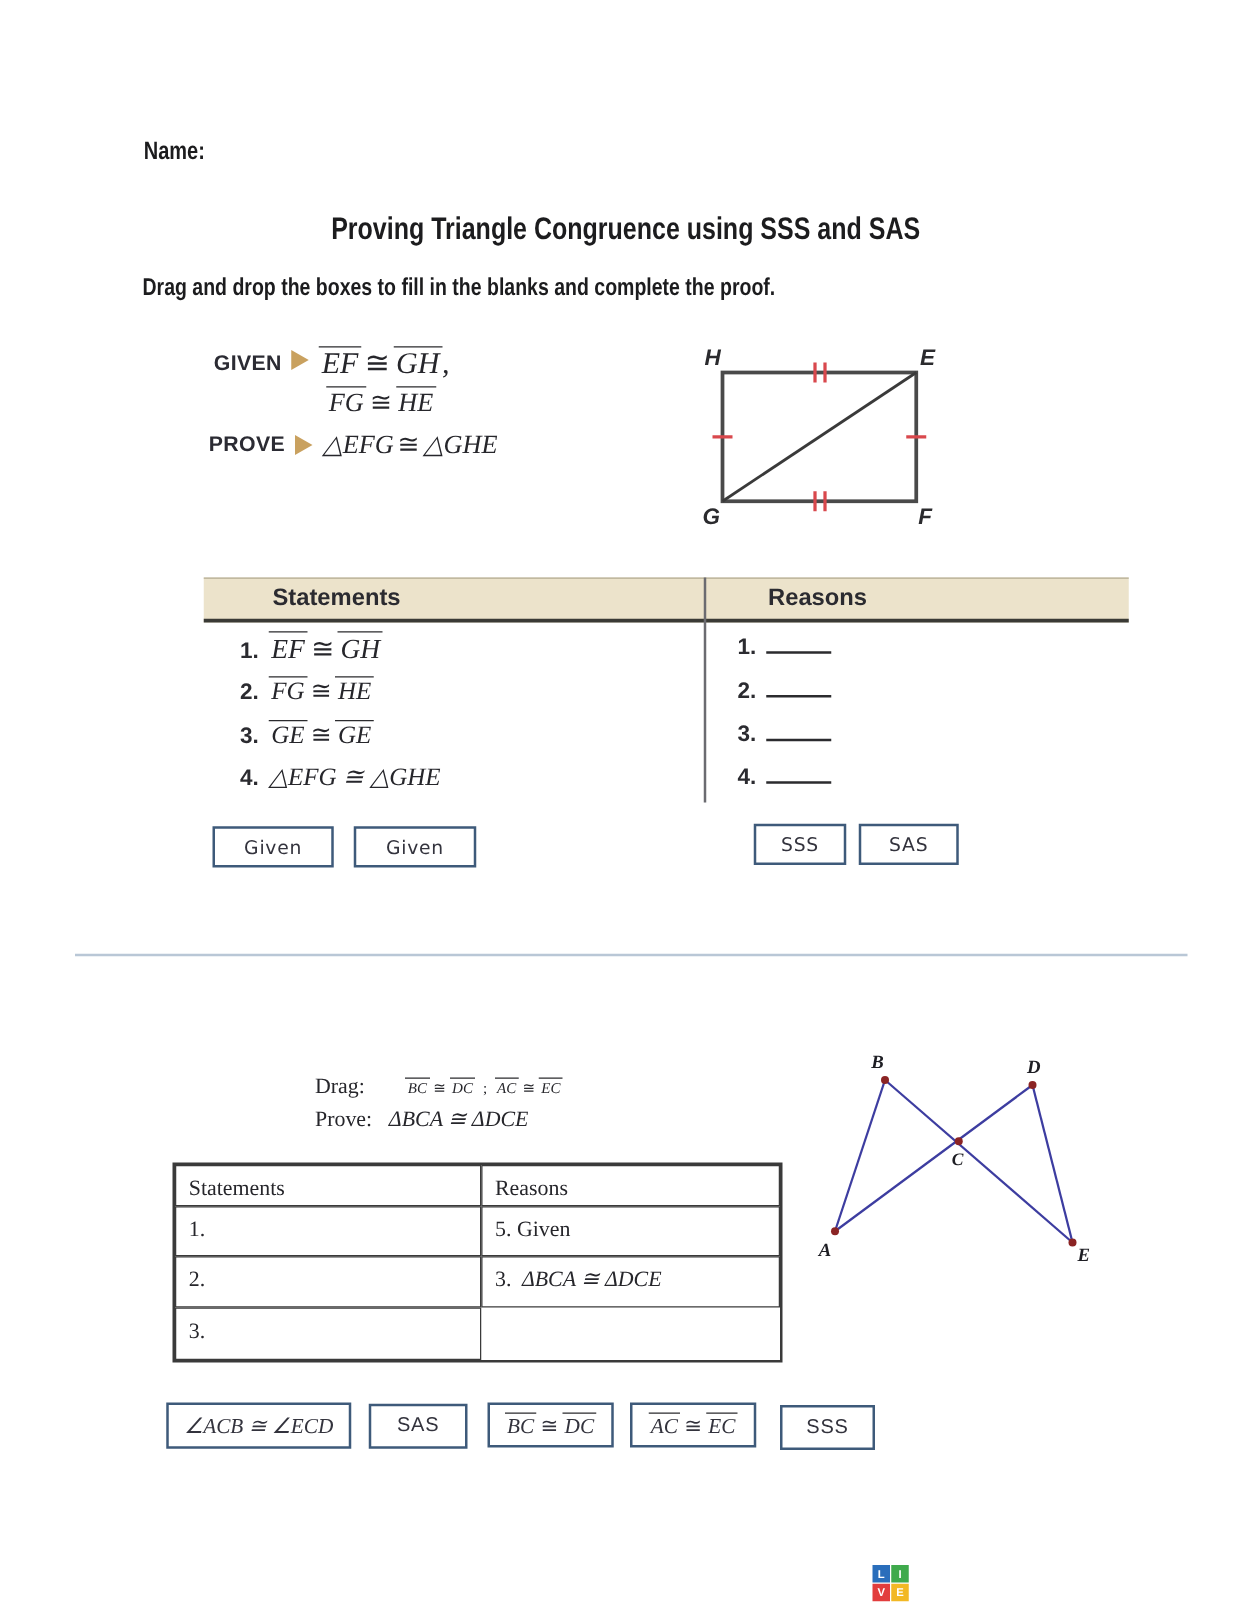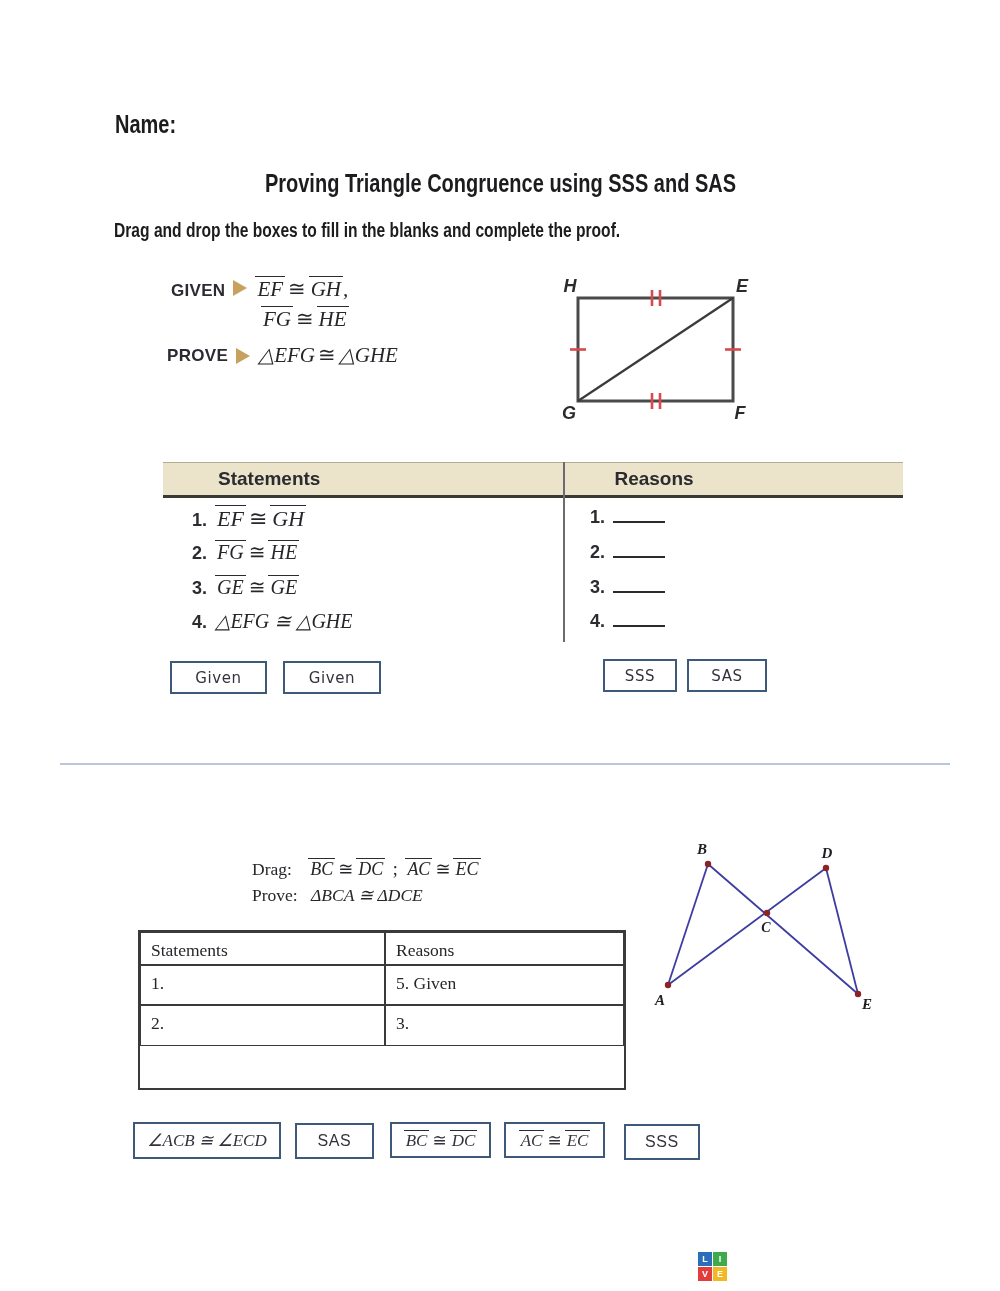--- a/index.html
+++ b/index.html
@@ -61,37 +61,37 @@
   .tile { color:#ffffff; font-size:9px; font-weight:bold; display:flex; align-items:center; justify-content:center;
           font-family:"Liberation Sans", sans-serif; }
   .tile-L { background:#2a6ebb; } .tile-I { background:#3faa4c; }
   .tile-V { background:#e23d3d; } .tile-E { background:#f2b824; }
 </style>
 </head>
 <body>
 
 <div class="canvas">
 
-  <div class="abs cond" style="left:115px; top:110px; font-size:25px;">
+  <div class="abs cond" style="left:115px; top:110px; font-size:20px;">
     <span class="squeeze">Name:</span>
   </div>
 
   <div class="abs cond" style="left:114px; top:219px; font-size:19.5px;">
     <span class="squeeze">Drag and drop the boxes to fill in the blanks and complete the proof.</span>
   </div>
 
   <div class="abs cond" style="left:0; right:0; top:169px; font-size:25px; text-align:center;">
     <span class="squeeze-c">Proving Triangle Congruence using SSS and SAS</span>
   </div>
 
   <div class="abs" style="left:171px; top:276px;">
     <div style="display:flex; align-items:flex-start; gap:8px;">
       <span class="gp-label" style="margin-top:5px;">GIVEN</span>
       <span class="tri-arrow" style="margin-top:4px;"></span>
-      <span class="math" style="font-size:21px;">
+      <span class="math" style="font-size:24px;">
         <span class="ov">EF</span><span class="rel">≅</span><span class="ov">GH</span><span>,</span>
       </span>
     </div>
     <div class="math" style="font-size:21px; margin:4px 0 0 90px;">
       <span class="ov">FG</span><span class="rel">≅</span><span class="ov">HE</span>
     </div>
   </div>
 
   <div class="abs" style="left:167px; top:343px; display:flex; align-items:center; gap:8px;">
     <span class="gp-label">PROVE</span>
@@ -160,21 +160,21 @@
 
   <div class="abs chip chip-hand" style="left:170px; top:661px; width:93px; height:29px;">Given</div>
   <div class="abs chip chip-hand" style="left:283px; top:661px; width:94px; height:29px;">Given</div>
   <div class="abs chip chip-hand" style="left:603px; top:659px; width:70px; height:29px;">SSS</div>
   <div class="abs chip chip-hand" style="left:687px; top:659px; width:76px; height:29px;">SAS</div>
 
   <div class="abs divider" style="left:60px; top:763px; width:890px;"></div>
 
   <div class="abs serif" style="left:252px; top:858px; font-size:17.5px;">
     <span>Drag:</span>
-    <span class="math" style="font-size:18px; margin-left:12px;">
+    <span class="math" style="font-size:12px; margin-left:28px;">
       <span class="ov">BC</span><span class="rel">≅</span><span class="ov">DC</span>
       <span class="rel">;</span>
       <span class="ov">AC</span><span class="rel">≅</span><span class="ov">EC</span>
     </span>
   </div>
   <div class="abs serif" style="left:252px; top:885px; font-size:17.5px;">
     <span>Prove:</span>
     <span class="math" style="font-size:17.5px; margin-left:9px;">ΔBCA ≅ ΔDCE</span>
   </div>
 
@@ -194,20 +194,24 @@
     <text x="22" y="172" font-family="Liberation Serif, serif" font-style="italic" font-weight="bold" font-size="15" fill="#1e1e24" text-anchor="middle">A</text>
     <text x="229" y="176" font-family="Liberation Serif, serif" font-style="italic" font-weight="bold" font-size="15" fill="#1e1e24" text-anchor="middle">E</text>
   </svg>
 
   <div class="abs t2 t2-grid" style="left:138px; top:930px; width:484px;">
     <div class="cell">Statements</div>
     <div class="cell">Reasons</div>
     <div class="cell">1.</div>
     <div class="cell">5.  Given</div>
     <div class="cell">2.</div>
+    <div class="cell">
+      <span>3.</span>
+      <span class="math" style="font-size:17.5px; margin-left:4px;">ΔBCA ≅ ΔDCE</span>
+    </div>
     <div class="cell">3.</div>
   </div>
 
   <div class="abs chip chip-math" style="left:133px; top:1122px; width:144px; height:33px;">∠ACB ≅ ∠ECD</div>
   <div class="abs chip" style="left:295px; top:1123px; width:75px; height:32px;">SAS</div>
   <div class="abs chip chip-math" style="left:390px; top:1122px; width:97px; height:32px;">
     <span class="ov">BC</span>
       <span class="rel">≅</span>
       <span class="ov">DC</span>
   </div>

